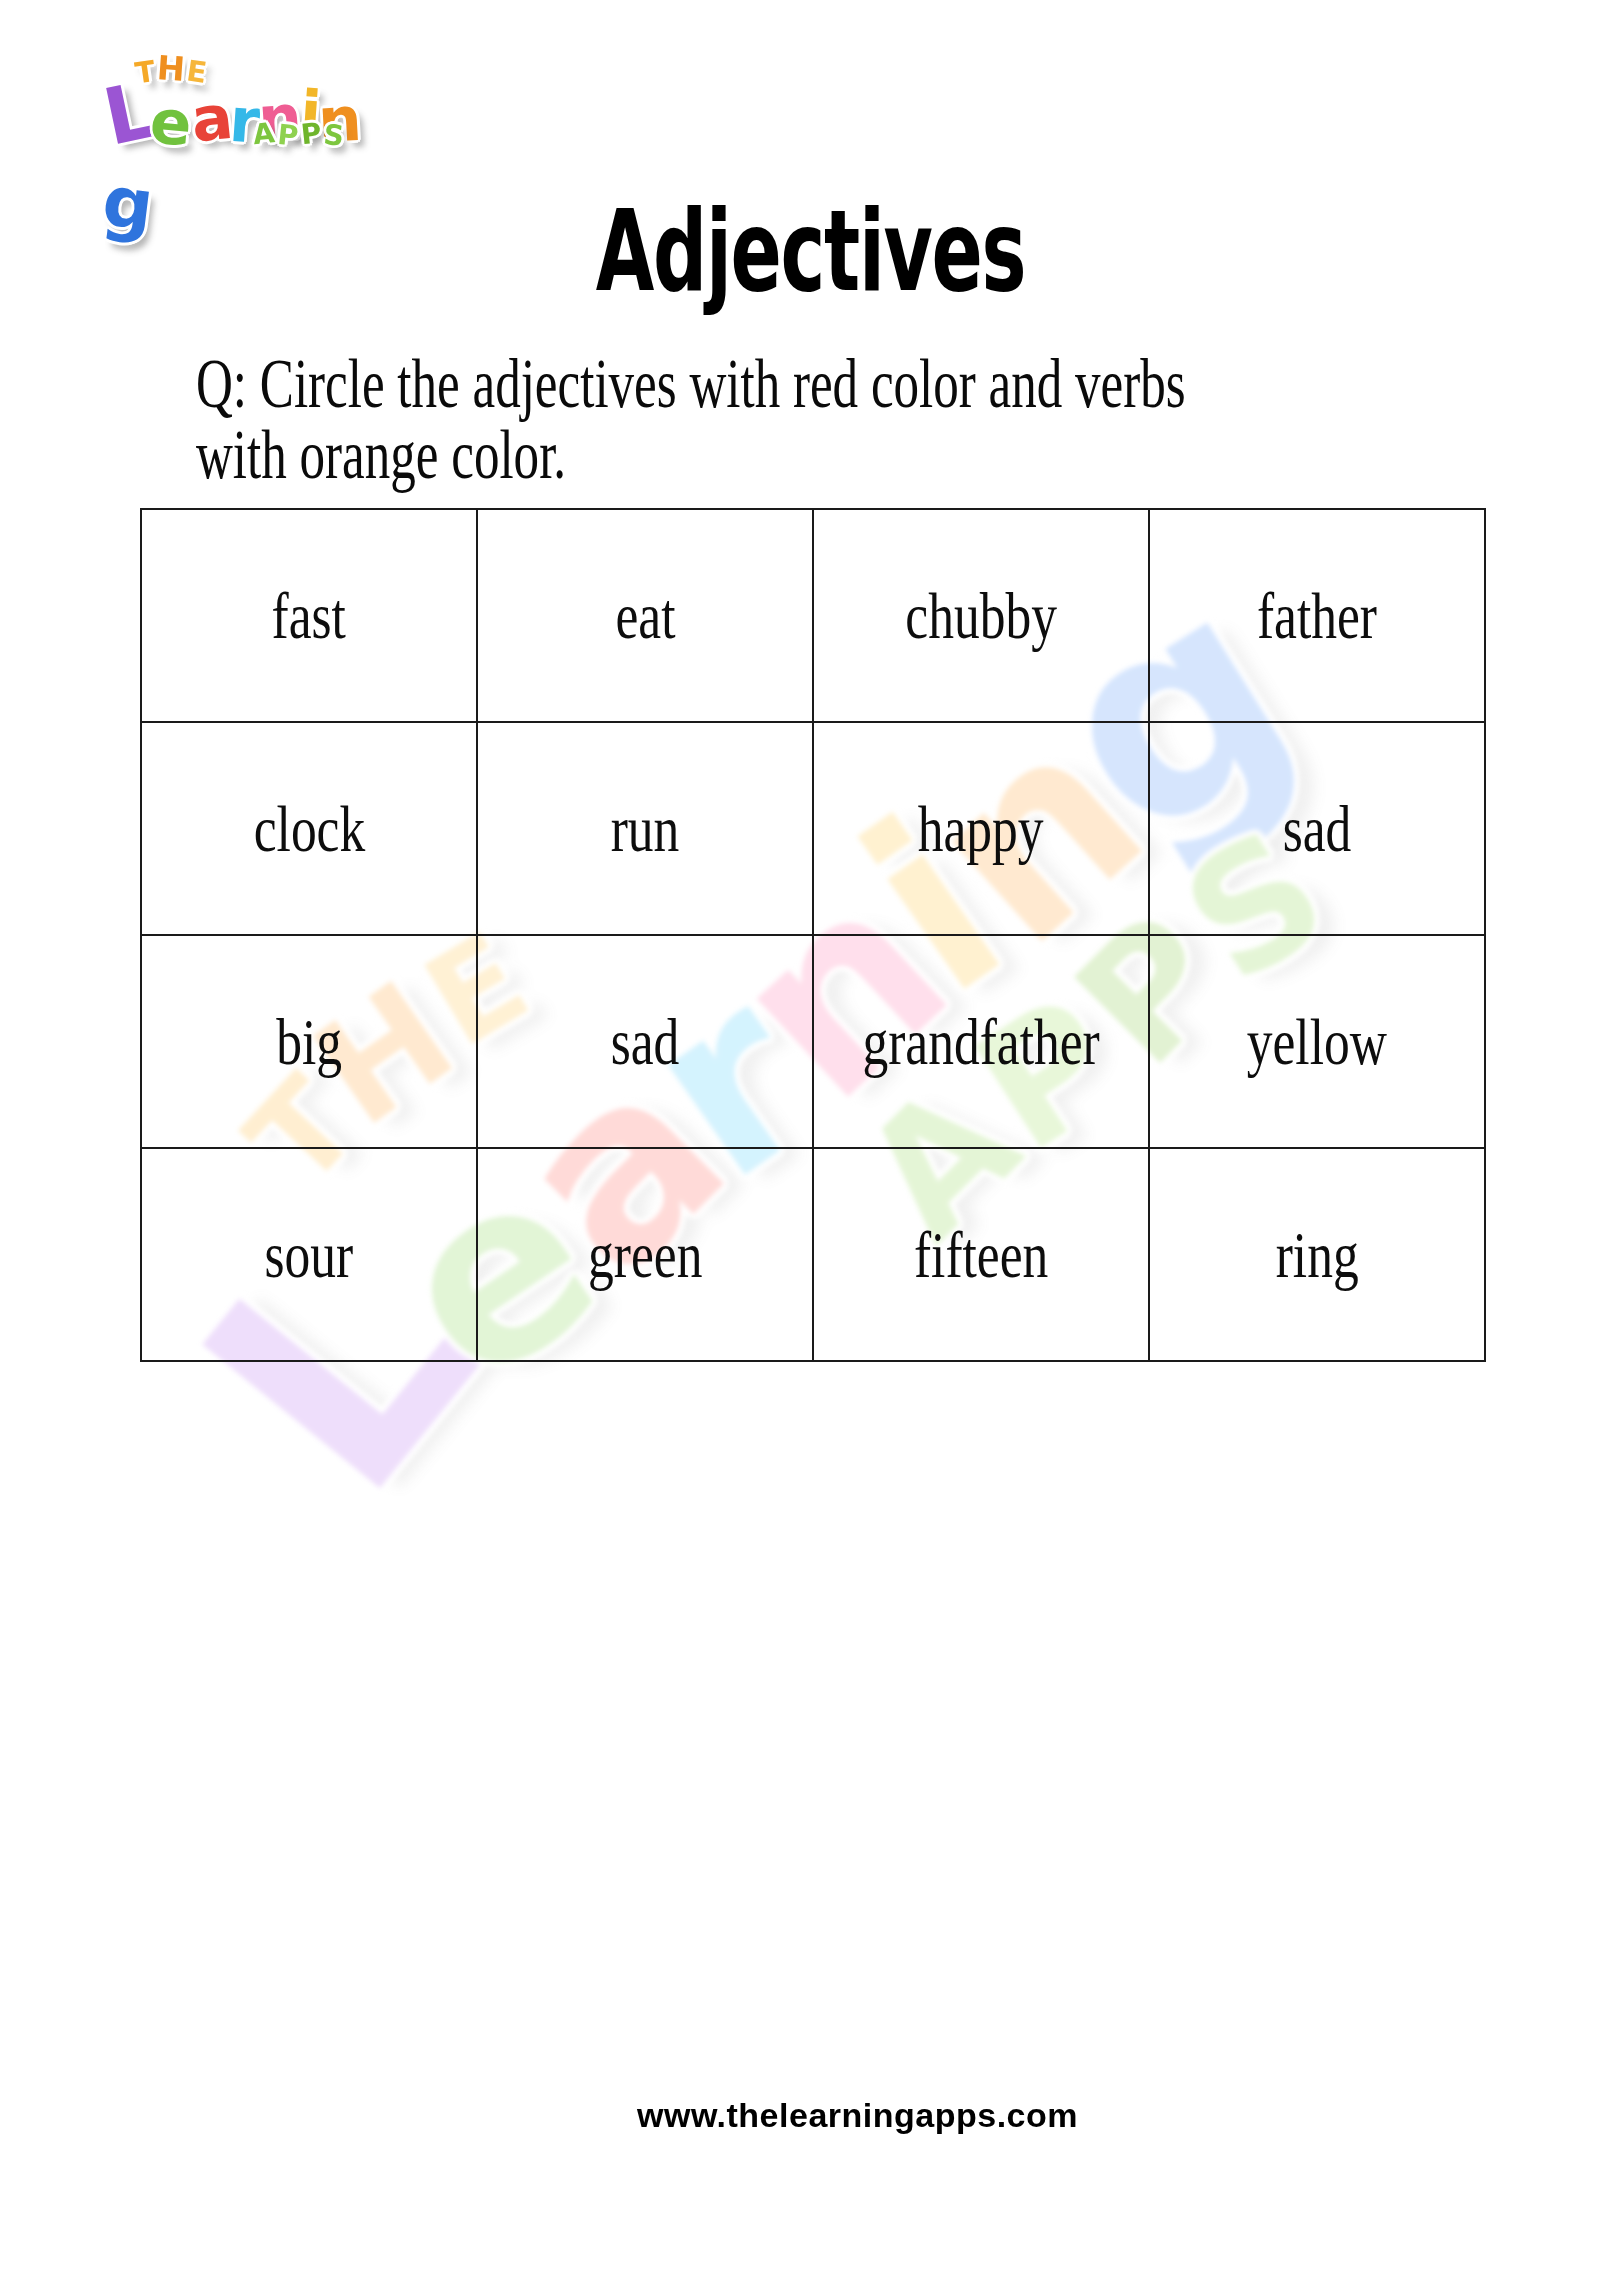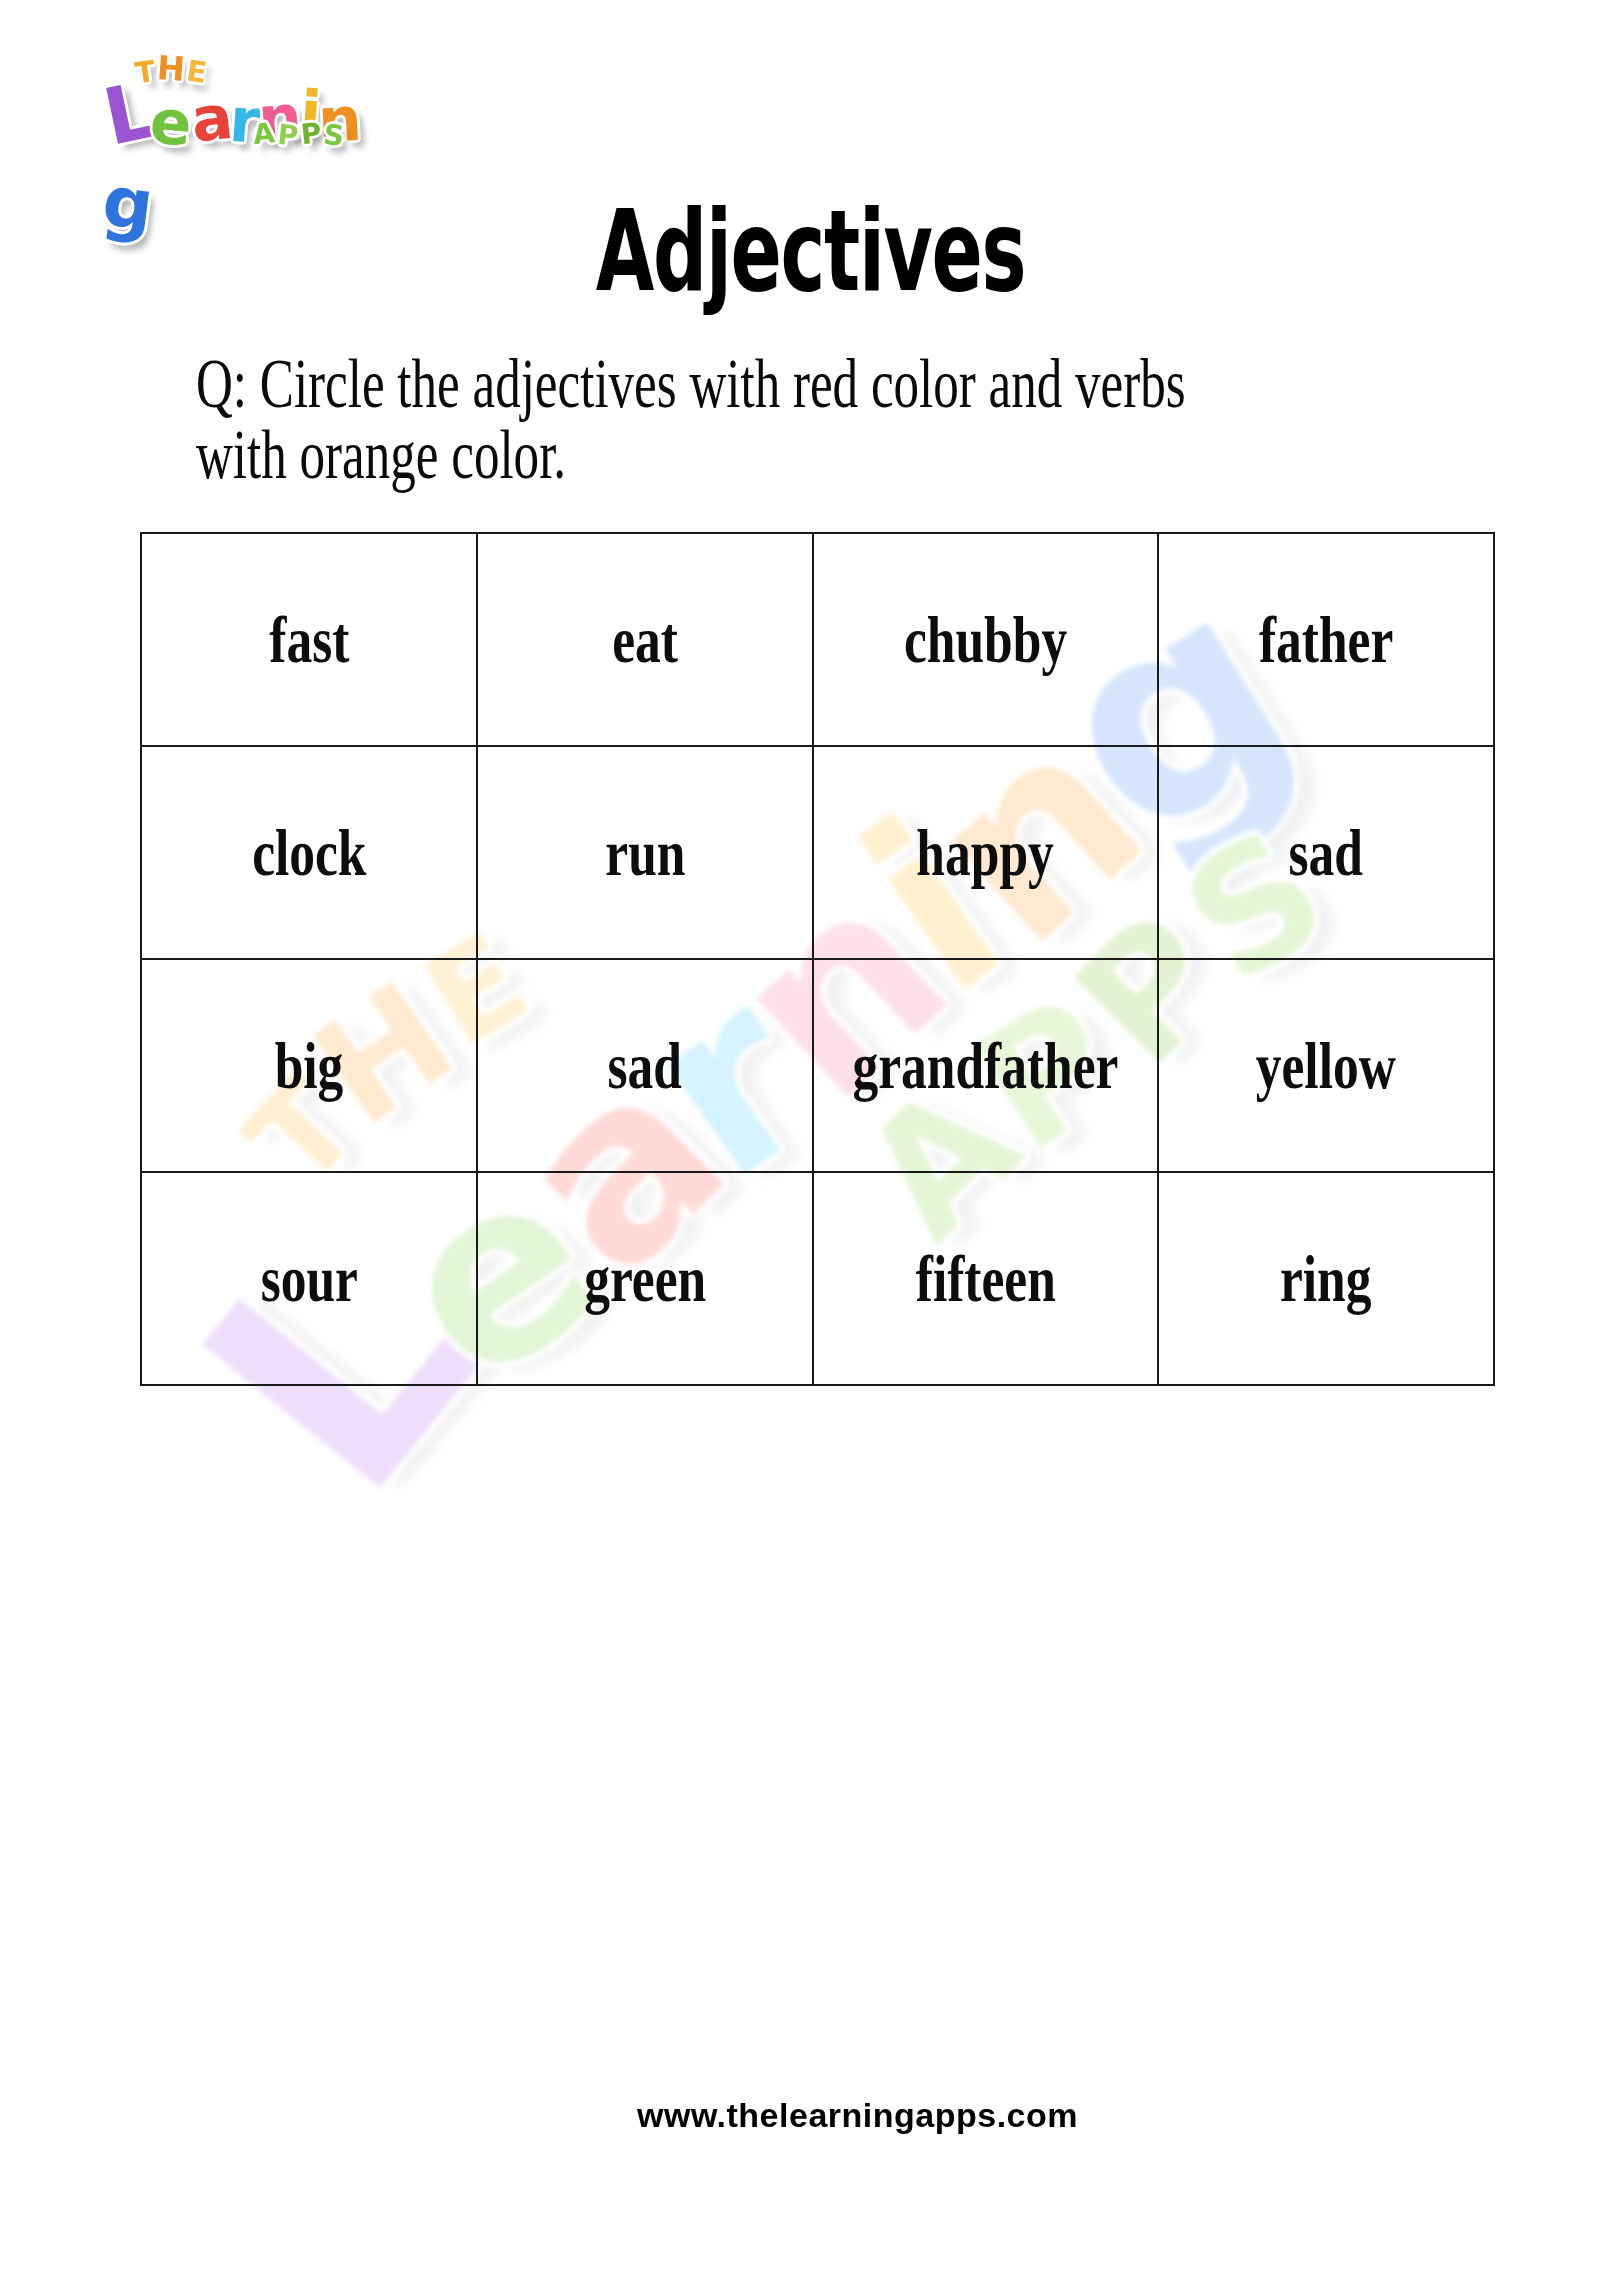--- a/index.html
+++ b/index.html
@@ -73,21 +73,21 @@
 
   
   .question{
     position:absolute;left:196px;top:349px;z-index:3;
     font-size:69px;line-height:1.03;color:#0a0a0a;
     transform:scaleX(.74);transform-origin:0 0;
     white-space:nowrap;
   }
 
   
-  .table-wrap{position:absolute;left:140px;top:532px;z-index:2;font-weight:bold;}
+  .table-wrap{position:absolute;left:140px;top:508px;z-index:2;}
   table.words{border-collapse:collapse;}
   table.words td{
     width:332px;height:209px;
     border:2.9px solid #1a1a1a;
     text-align:center;vertical-align:middle;
     font-size:66px;color:#0d0d0d;
     background:transparent;
   }
   .cell-word{display:inline-block;transform:scaleX(.78);white-space:nowrap;}
 

